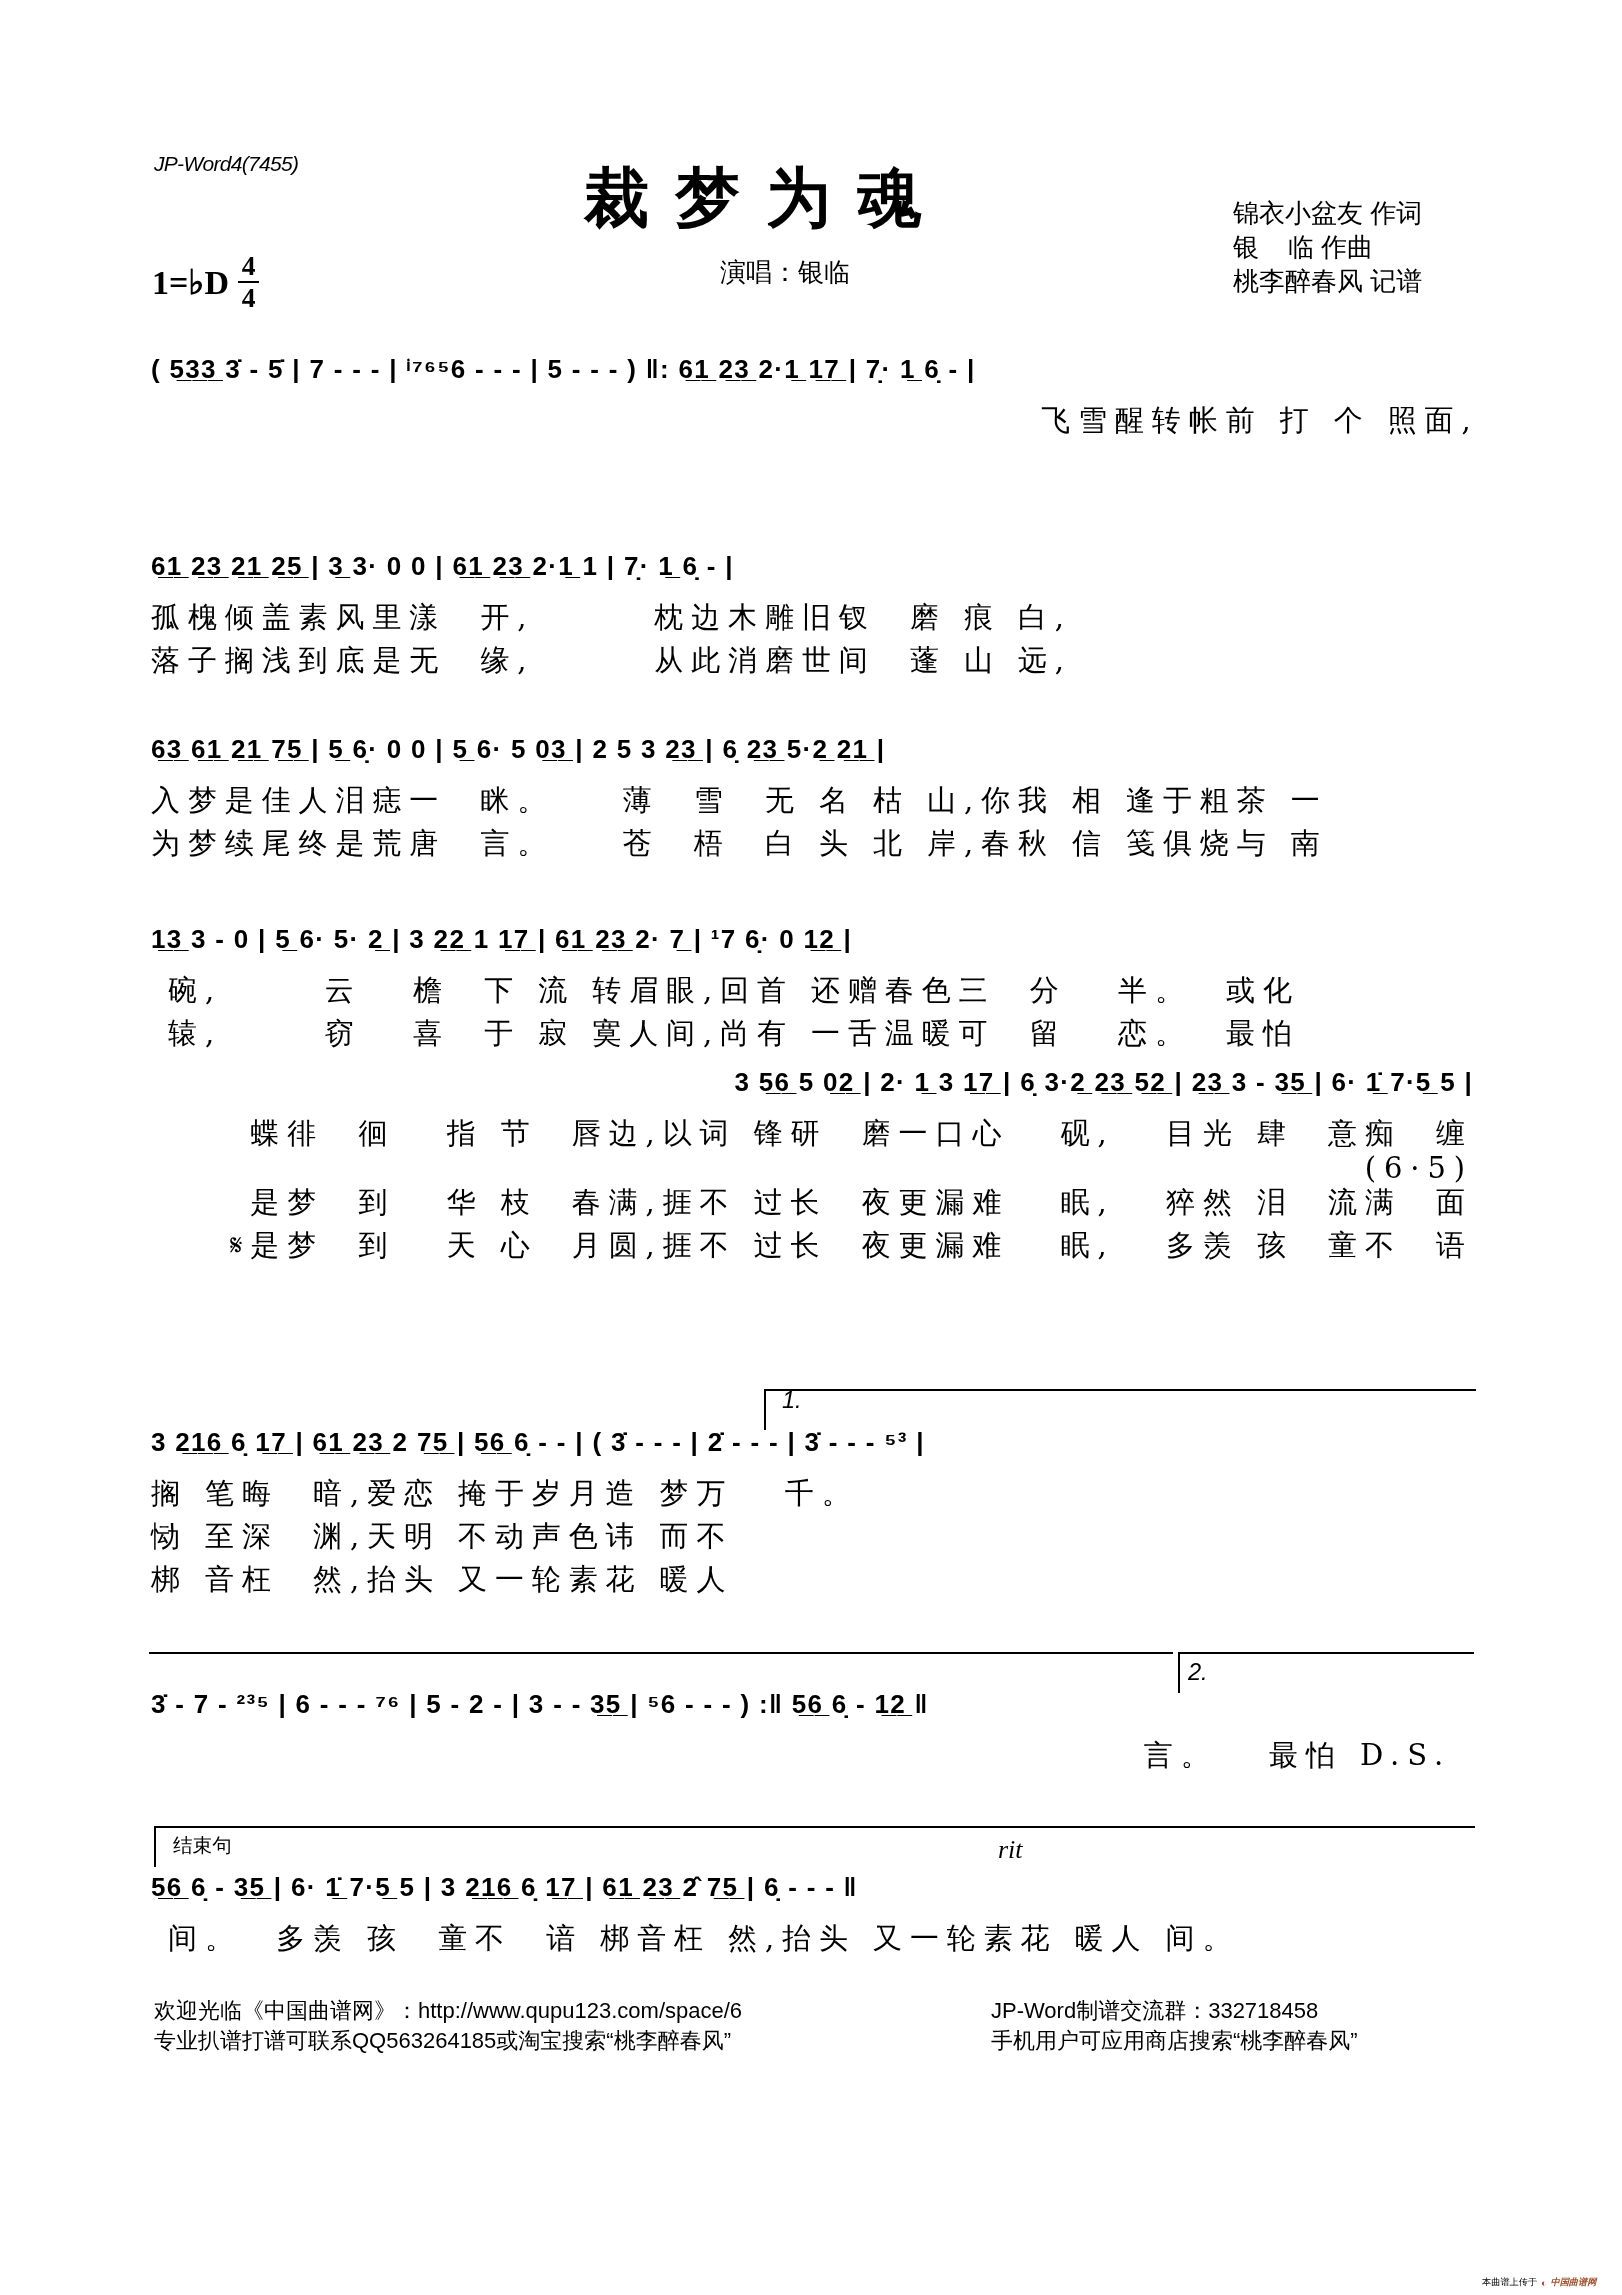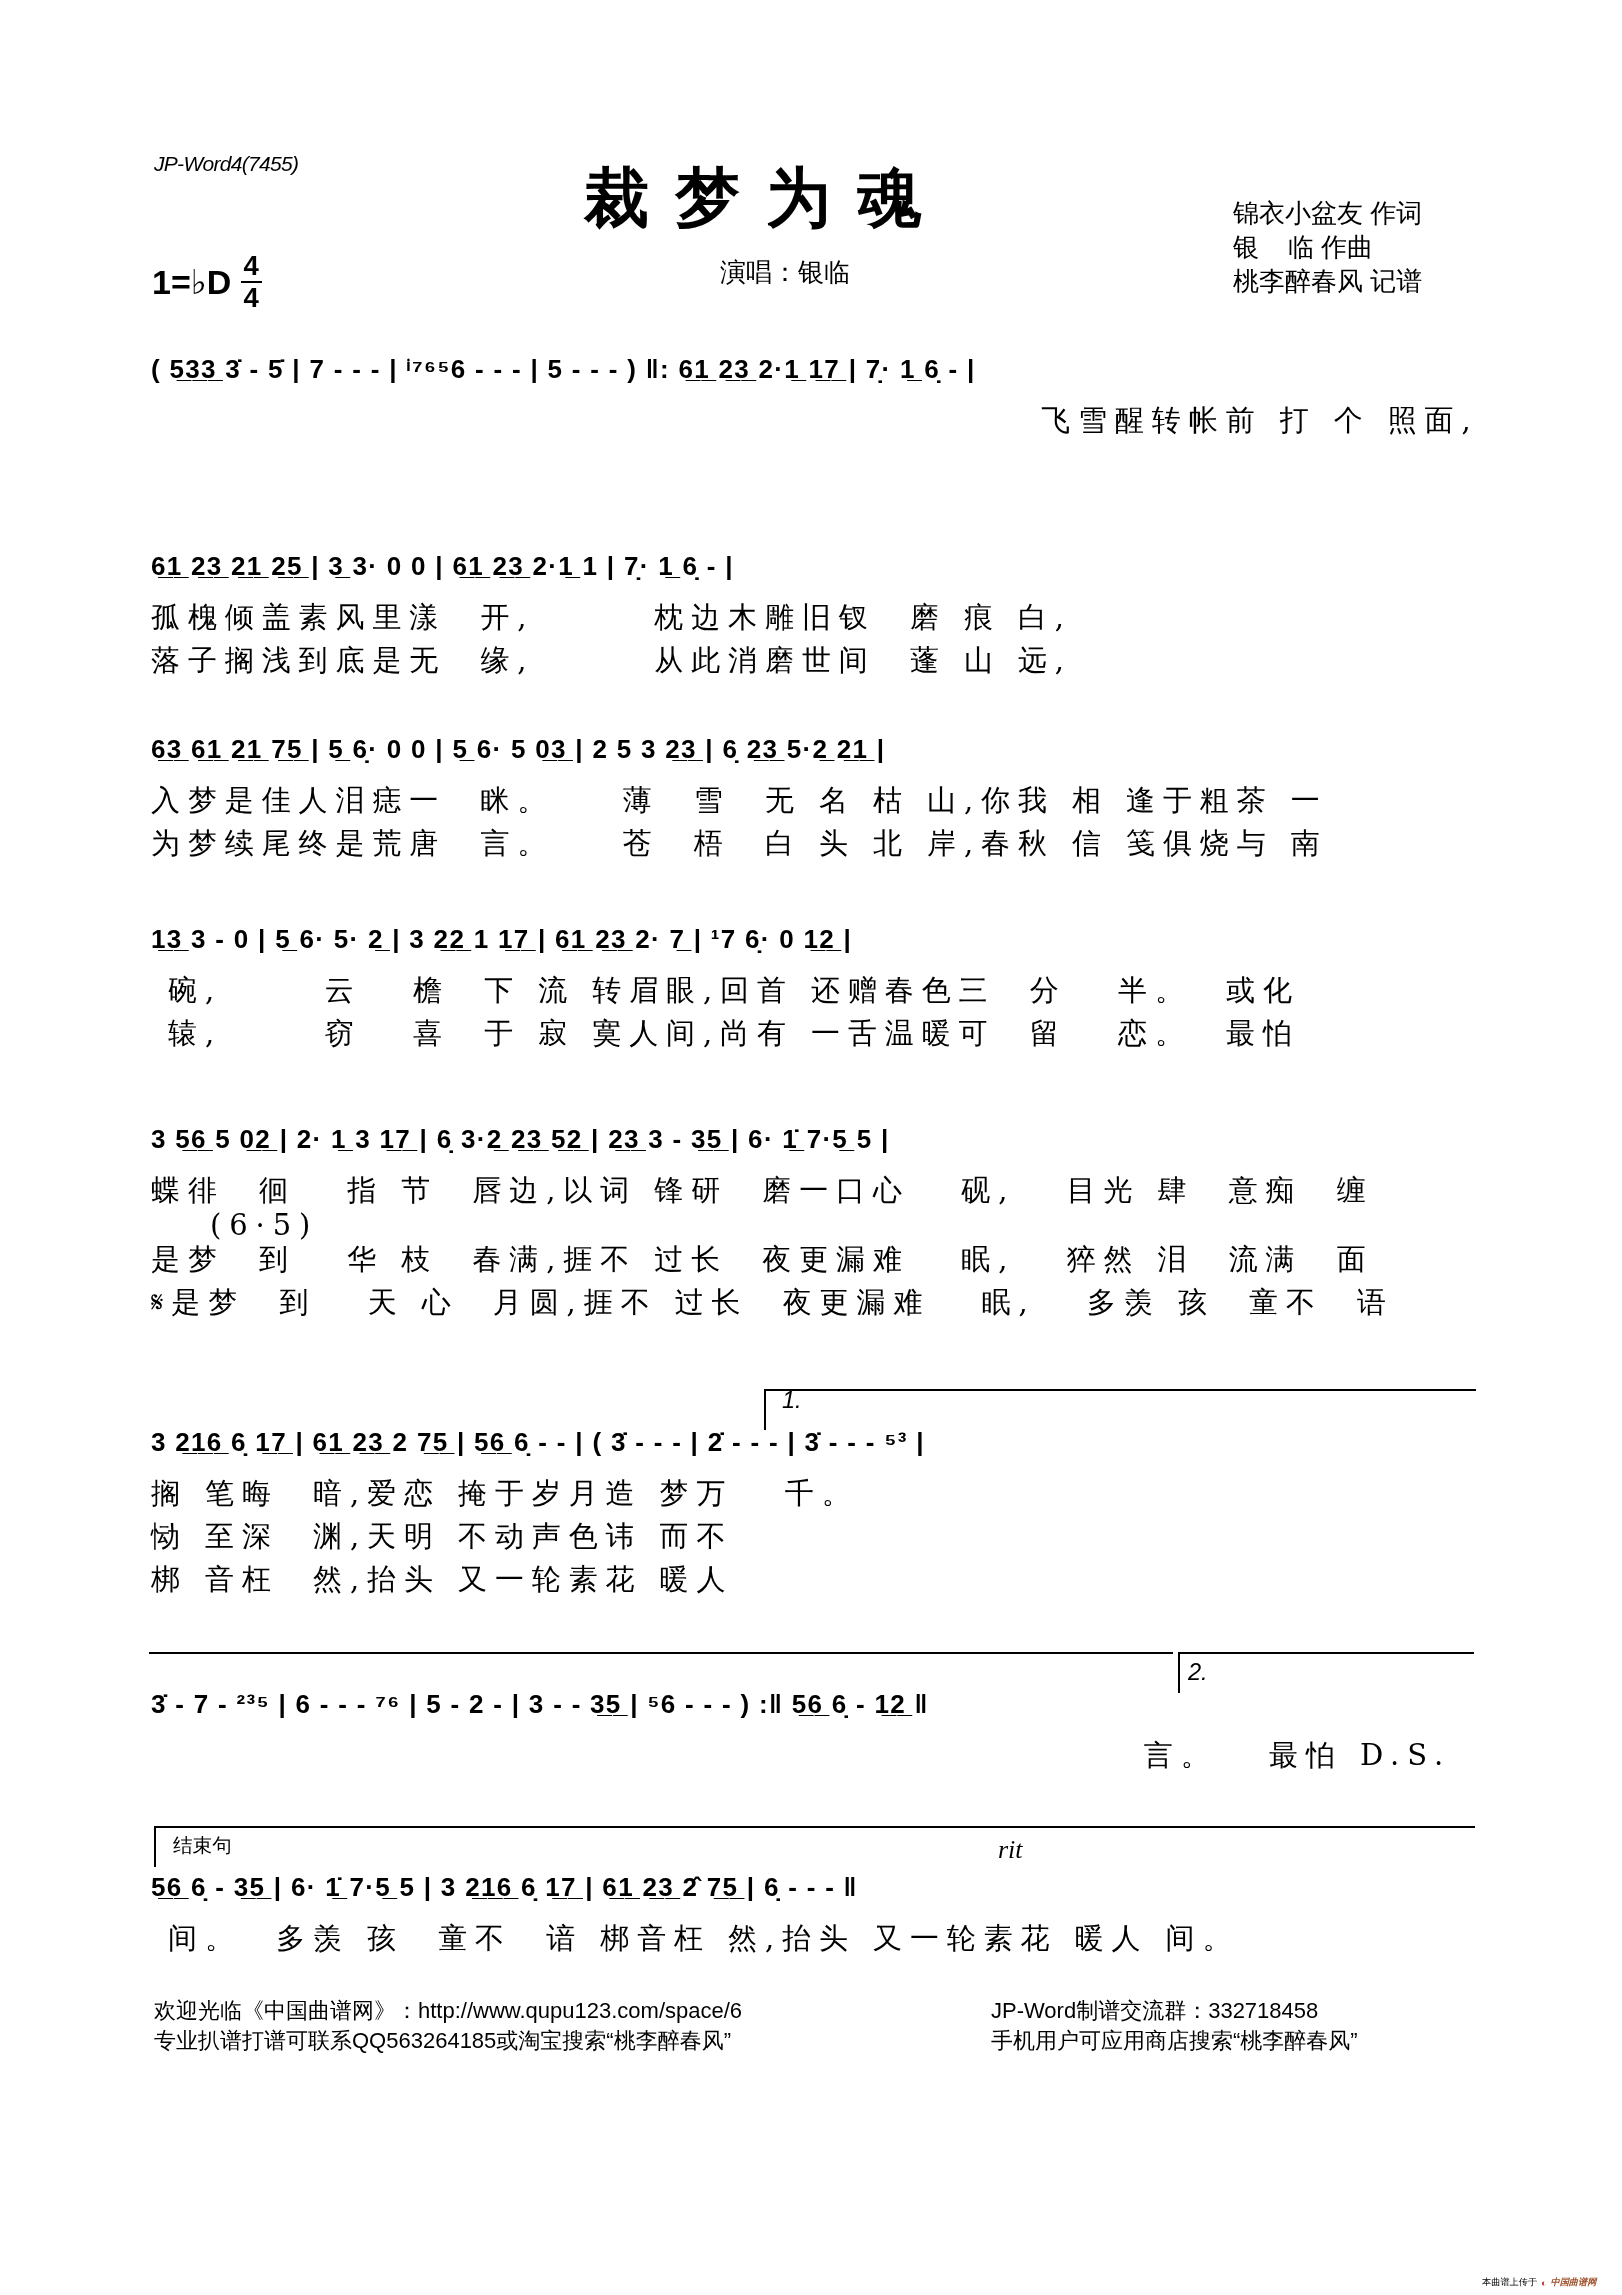--- a/index.html
+++ b/index.html
@@ -1,21 +1,21 @@
 <!DOCTYPE html>
 <html style="font-size:10.5px"><head>
 <meta charset="utf-8">
 <style>
   html, body { margin: 0; padding: 0; background: #ffffff; }
   body { width: 1623px; height: 2295px; position: relative; overflow: hidden;
          font-family: "Liberation Sans", "DejaVu Sans", sans-serif; color: #000; }
   .abs { position: absolute; }
   .version { left: 154px; top: 152px; font-size: 21px; font-style: italic; letter-spacing: -0.7px; }
   .title { left: 0; width: 1532px; top: 154px; text-align: center; font-size: 65px; font-weight: bold; letter-spacing: 26px; font-family: "DejaVu Serif", serif; }
-  .key { left: 152px; top: 252px; font-size: 34px; font-weight: bold; display: flex; align-items: center; }
+  .key { left: 152px; top: 252px; font-size: 34px; font-weight: bold; display: flex; align-items: center; font-family: Liberation Serif, serif; }
   .key .frac { display: inline-flex; flex-direction: column; align-items: center; margin-left: 9.2px; line-height: 1; }
   .key .frac span { font-size: 27.5px; }
   .key .frac hr { width: 21px; border: 0; border-top: 2.6px solid #000; margin: 1.3px 0; }
   .singer { left: 720px; top: 255px; font-size: 26px; }
   .credits { left: 1233px; top: 196px; font-size: 26px; line-height: 34px; text-align: left; }
   .credits div { white-space: pre; }
 
   .staff { position: absolute; left: 151px; width: 1322px; }
   .notes-line { font-family: "Liberation Sans", sans-serif; font-weight: bold; font-size: 26px; white-space: pre; height: 59px; line-height: 59px; position: relative; letter-spacing: 1.3px; }
   .lyric { font-family: "DejaVu Serif", "Liberation Serif", serif; font-size: 29px; white-space: pre; height: 43px; line-height: 43px; letter-spacing: 7.9px; }
@@ -64,21 +64,21 @@
   <div class="lyric">入梦是佳人泪痣一  眯。    薄  雪  无 名 枯 山,你我 相 逢于粗茶 一</div>
   <div class="lyric">为梦续尾终是荒唐  言。    苍  梧  白 头 北 岸,春秋 信 笺俱烧与 南</div>
 </div>
 
 <div class="staff" style="top:910px;">
   <div class="notes-line">1̲3̲ 3 - 0 | 5̲ 6· 5· 2̲ | 3 2̲2̲ 1 1̲7̲ | 6̲1̲ 2̲3̲ 2· 7̲ | ¹7 6̣· 0 1̲2̲ |</div>
   <div class="lyric"> 碗,      云   檐  下 流 转眉眼,回首 还赠春色三  分   半。  或化</div>
   <div class="lyric"> 辕,      窃   喜  于 寂 寞人间,尚有 一舌温暖可  留   恋。  最怕</div>
 </div>
 
-<div class="staff" style="top:1110px;">
+<div class="staff" style="top:1053px;text-align:right;">
   <div class="notes-line">3 5̲6̲ 5 0̲2̲ | 2· 1̲ 3 1̲7̲ | 6̣ 3·2̲ 2̲3̲ 5̲2̲ | 2̲3̲ 3 - 3̲5̲ | 6· 1̲̇ 7·5̲ 5 |</div>
   <div class="lyric">蝶徘  徊   指 节  唇边,以词 锋研  磨一口心   砚,   目光 肆  意痴  缠</div>
   <div class="lyric" style="height:26px;line-height:26px;padding-left:59px;">(6·5)</div>
   <div class="lyric">是梦  到   华 枝  春满,捱不 过长  夜更漏难   眠,   猝然 泪  流满  面</div>
   <div class="lyric">𝄋是梦  到   天 心  月圆,捱不 过长  夜更漏难   眠,   多羡 孩  童不  语</div>
 </div>
 
 <div class="volta" style="left:764px; top:1389px; width:710px;"></div>
 <div class="volta-label" style="left:782px; top:1387px;">1.</div>
 <div class="staff" style="top:1413px;">

